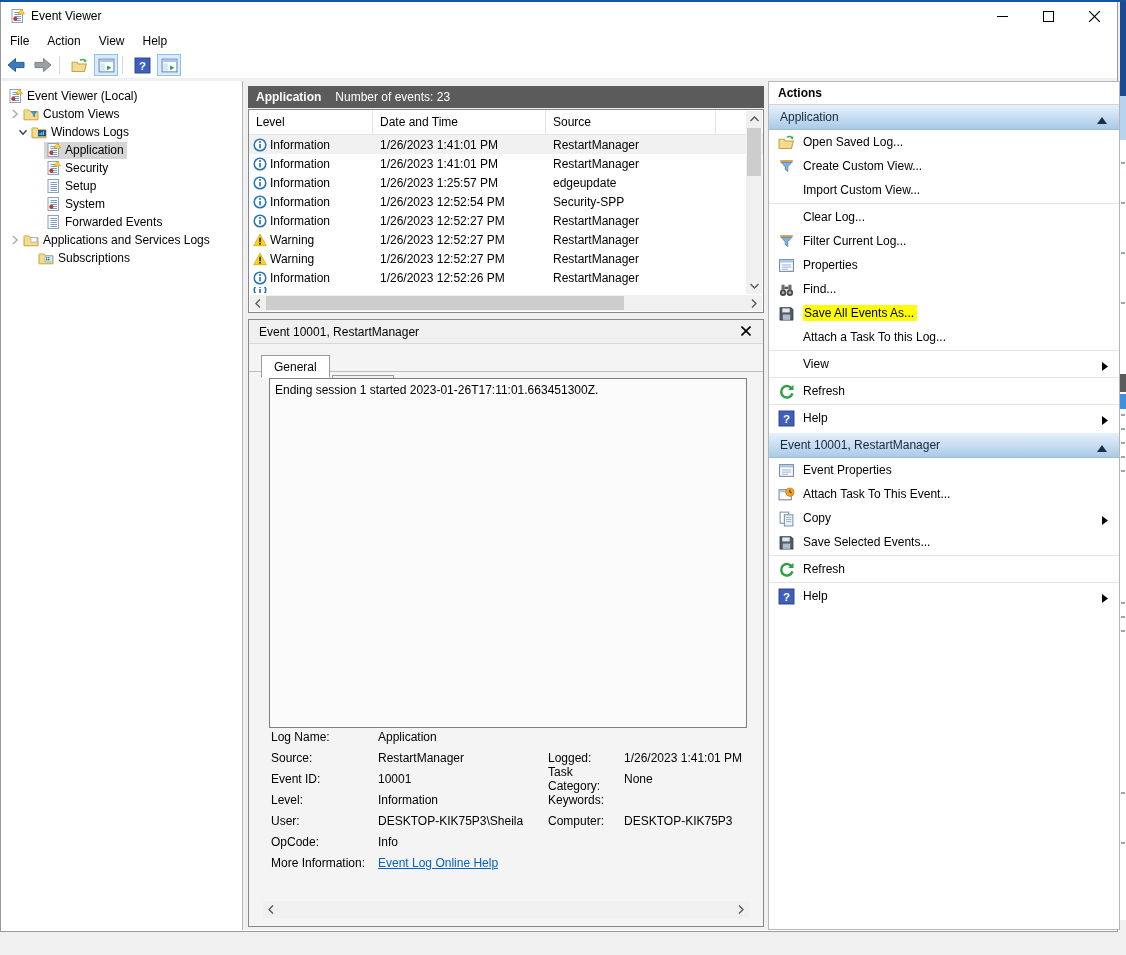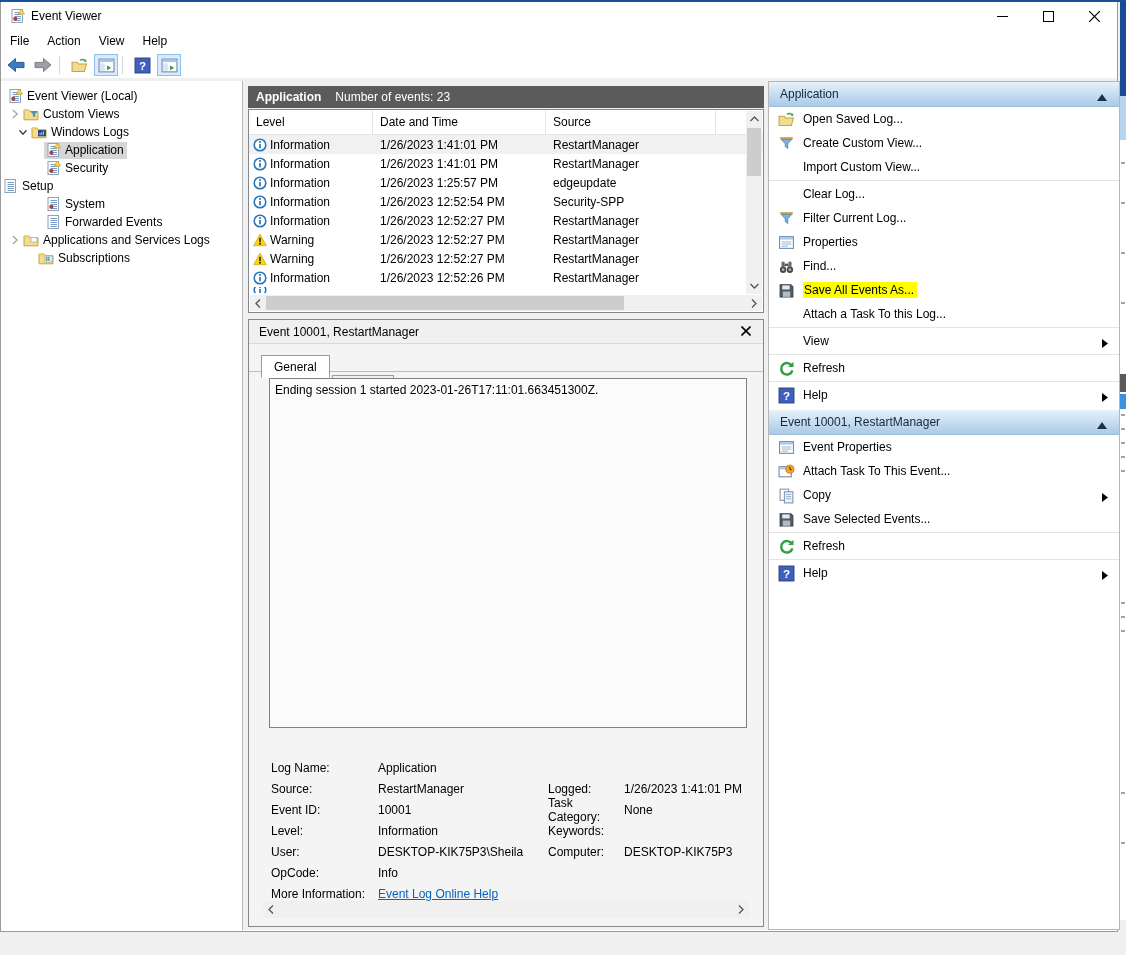--- a/index.html
+++ b/index.html
@@ -52,21 +52,21 @@
   
   .preview{position:absolute;left:247px;top:241px;width:516px;height:608px;background:#f4f4f4;border:1px solid #828790;box-sizing:border-box;}
   .pv-head{position:absolute;left:0;top:0;right:0;height:23px;background:#f0f0f0;border-bottom:1px solid #d9d9d9;display:flex;align-items:center;}
   .pv-head .pv-t{margin-left:10px;}
   .pv-close{position:absolute;right:10px;top:4px;width:14px;height:14px;display:flex;align-items:center;justify-content:center;}
   .tabs{position:absolute;left:12px;top:35px;height:23px;display:flex;}
   .tab{padding:0 12px;display:flex;align-items:center;border:1px solid #9b9b9b;background:#f0f0f0;margin-right:2px;height:16px;margin-top:20px;box-sizing:border-box;}
   .tab.active{background:#fff;height:23px;margin-top:0;border-bottom:1px solid #fff;position:relative;z-index:2;}
   .tabline{position:absolute;left:0;right:0;top:51px;height:1px;background:#bdbdbd;}
   .desc-box{position:absolute;left:20px;top:58px;width:478px;height:350px;background:#fbfbfb;border:1px solid #808080;box-sizing:border-box;padding:4px 5px;}
-  .fields{position:absolute;left:22px;top:437px;display:grid;grid-template-columns:107px 170px 76px auto;grid-auto-rows:21px;align-items:center;}
+  .fields{position:absolute;left:22px;top:406px;display:grid;grid-template-columns:107px 170px 76px auto;grid-auto-rows:21px;align-items:center;}
   .fields .lab{color:#000;}
   .link{color:#0563c1;text-decoration:underline;}
   .pv-hsb{position:absolute;left:14px;right:14px;bottom:8px;height:17px;background:#f0f0f0;display:flex;align-items:center;}
   
   .actions{position:absolute;left:767px;top:3px;width:352px;height:849px;background:#fff;border:1px solid #b6b6b6;box-sizing:border-box;}
   .act-title{height:22px;display:flex;align-items:center;font-weight:bold;padding-left:9px;border-bottom:1px solid #d4d4d4;}
   .sec-head{height:24px;background:linear-gradient(#e7f1fa,#a9cae9);border-bottom:1px solid #9ebbd4;display:flex;align-items:center;position:relative;color:#15283c;}
   .sec-head .sh-t{margin-left:11px;}
   .sec-head .collapse{position:absolute;right:12px;top:8px;}
   .act-item{height:24px;display:flex;align-items:center;position:relative;}
@@ -324,21 +324,21 @@
             </span>
         </div>
         <div class="trow" style="padding-left:43px">
           <span class="tsel">
               <svg class="ticon" viewBox="0 0 16 16">
                 <use href="#i-log-alert"></use>
               </svg>
               <span>Security</span>
             </span>
         </div>
-        <div class="trow" style="">
+        <div class="trow" style="padding-left:43px">
           <span class="tsel">
               <svg class="ticon" viewBox="0 0 16 16">
                 <use href="#i-log"></use>
               </svg>
               <span>Setup</span>
             </span>
         </div>
         <div class="trow" style="padding-left:43px">
           <span class="tsel">
               <svg class="ticon" viewBox="0 0 16 16">
@@ -569,20 +569,21 @@
           <div class="thumb" style="width:400px"></div>
           <div class="sb-arrow" style="margin-left:auto">
               <svg width="6" height="9" viewBox="0 0 6 9">
                 <polyline points="1,0.5 5,4.5 1,8.5" fill="none" stroke="#555" stroke-width="1.3"></polyline>
               </svg>
             </div>
         </div>
       </div>
 
       <div class="actions">
+        <div class="act-title">Actions</div>
 
         <div class="sec-head">
           <span class="sh-t">Application</span>
           <span class="collapse"><svg width="10" height="7" viewBox="0 0 10 7">
                 <path d="M5 0 L10 7 H0 Z" fill="#1f2f45"></path>
               </svg></span>
         </div>
         <div class="act-item">
           <svg class="act-ico" viewBox="0 0 16 16">
               <use href="#i-openfolder"></use>

